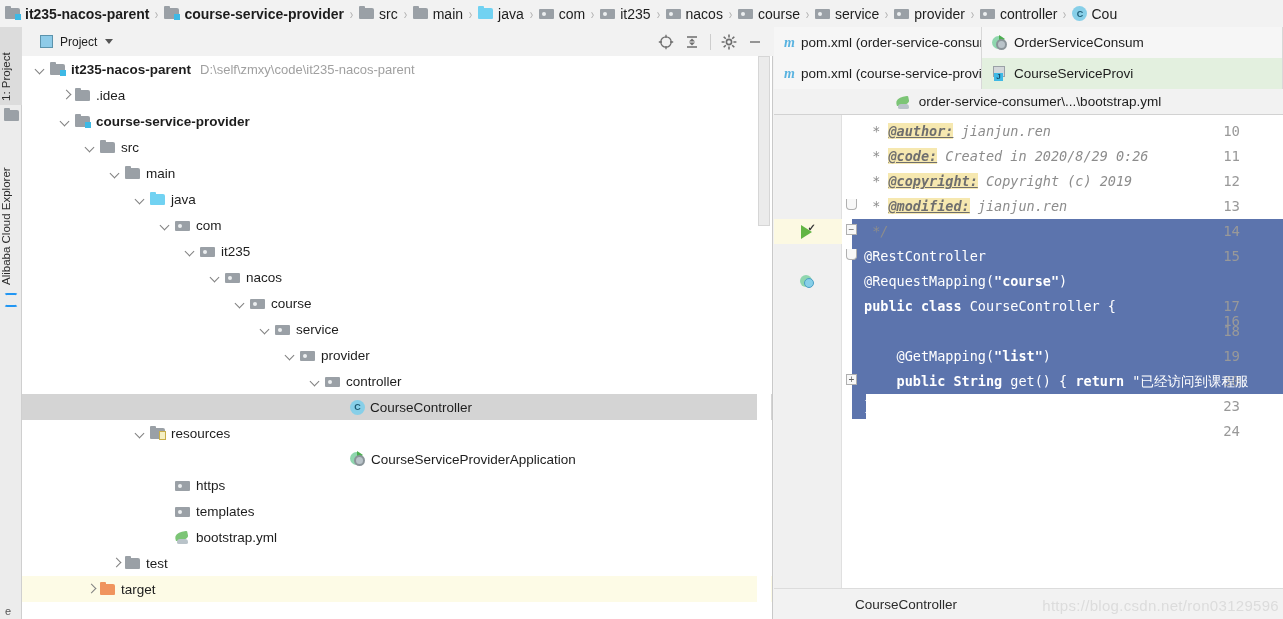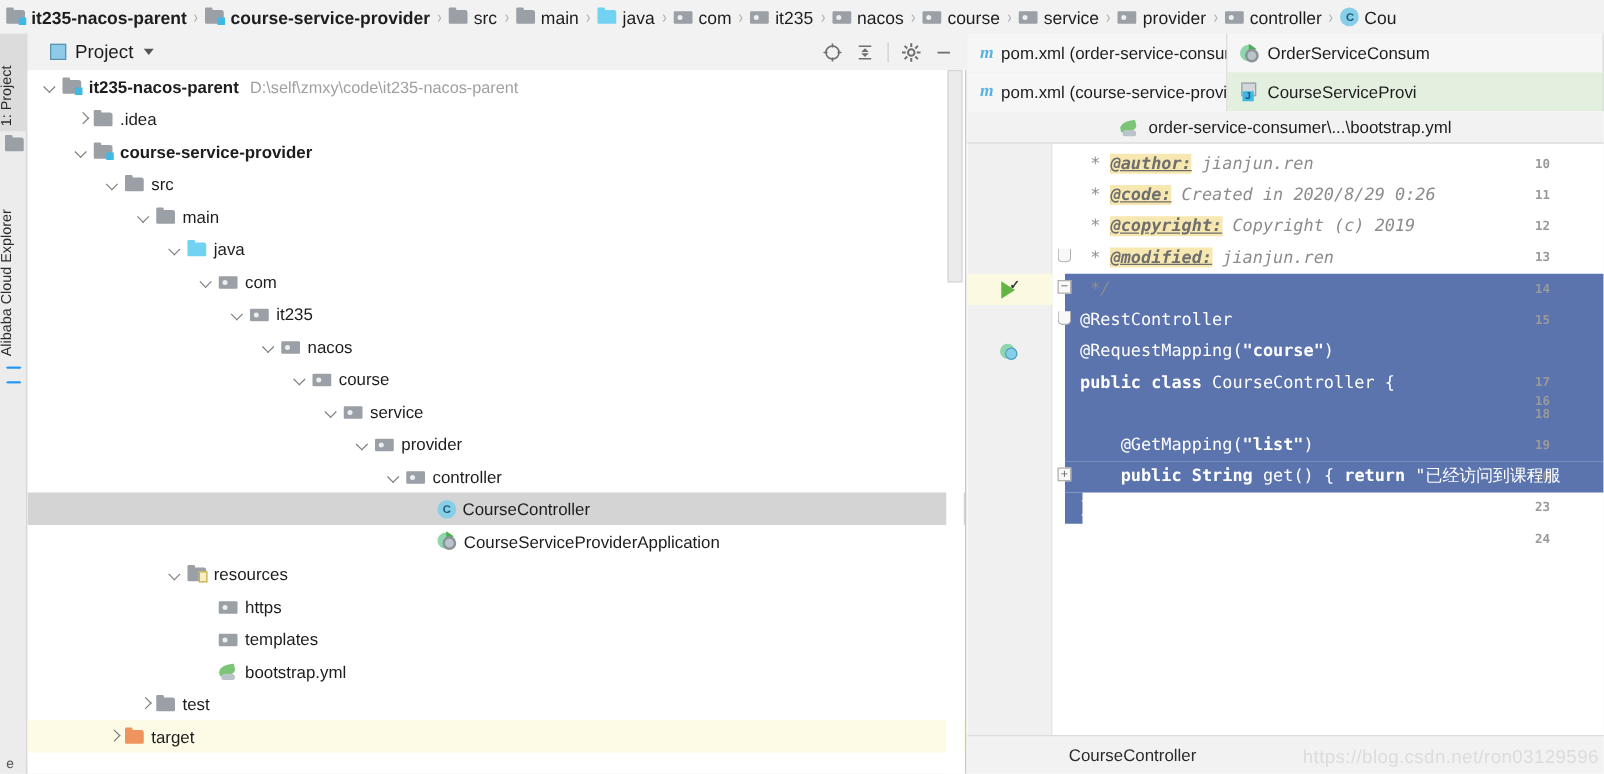--- a/index.html
+++ b/index.html
@@ -141,21 +141,21 @@
   
   .proj-header {
     position: absolute; left: 22px; top: 27px; width: 751px; height: 29px;
     background: #f2f2f2;
     display: flex; align-items: center;
   }
   .proj-sq {
     width: 13px; height: 13px; background: #8ecbe8;
     border: 1px solid #5b93ac; margin-left: 18px;
   }
-  .proj-title { font-size: 15px; margin-left: 7px; }
+  .proj-title { font-size: 12px; margin-left: 7px; }
   .caret-down {
     width: 0; height: 0; border-left: 4.5px solid transparent;
     border-right: 4.5px solid transparent; border-top: 5px solid #555;
     margin-left: 8px;
   }
   .hdr-actions {
     margin-left: auto; display: flex; align-items: center; gap: 10px;
     padding-right: 10px;
   }
   .hdr-ic { width: 16px; height: 16px; color: #6e6e6e; }
@@ -227,22 +227,22 @@
   }
   .gutter {
     position: absolute; left: 0; top: 0; width: 68px; height: 475px;
     background: #f0f0f0; border-right: 1px solid #e0e0e0;
   }
   .gutter-fold {
     position: absolute; left: 68px; top: 0; width: 22px; height: 475px;
     background: #ffffff;
   }
   .lnum {
-    position: absolute; right: 43px; font-size: 10px; color: #999999;
-    font-family: "DejaVu Sans Mono", monospace; text-align: right; width: 30px; font-weight: bold;
+    position: absolute; right: 43px; font-size: 14px; color: #999999;
+    font-family: "DejaVu Sans Mono", monospace; text-align: right; width: 30px;
   }
   .gline-hl {
     position: absolute; left: 0; width: 68px; height: 25px; background: #fcf9e2;
   }
   .codeline {
     position: absolute; left: 90px; font-size: 13.5px; white-space: pre;
     font-family: "DejaVu Sans Mono", monospace; line-height: 25px; height: 25px;
   }
   .selband { position: absolute; background: #5c74ad; }
   .cm { color: #8c8c8c; font-style: italic; }
@@ -550,37 +550,37 @@
           </span>
           <span class="tlabel">controller</span>
         </div>
         <div class="trow selected">
           <span style="flex: 0 0 auto; width: 312px;"></span>
           <span class="twist "></span>
           <span class="ic ic-class">C</span>
           <span class="tlabel">CourseController</span>
         </div>
         <div class="trow">
+          <span style="flex: 0 0 auto; width: 112px;"></span>
+          <span class="twist d"></span>
+          <span class="ic ic-res">
+            <span class="f"></span>
+            <span class="m"></span>
+          </span>
+          <span class="tlabel">resources</span>
+        </div>
+        <div class="trow">
           <span style="flex: 0 0 auto; width: 312px;"></span>
           <span class="twist "></span>
           <span class="ic ic-spring">
             <span class="c1"></span>
             <span class="g"></span>
             <span class="c2"></span>
           </span>
           <span class="tlabel">CourseServiceProviderApplication</span>
-        </div>
-        <div class="trow">
-          <span style="flex: 0 0 auto; width: 112px;"></span>
-          <span class="twist d"></span>
-          <span class="ic ic-res">
-            <span class="f"></span>
-            <span class="m"></span>
-          </span>
-          <span class="tlabel">resources</span>
         </div>
         <div class="trow">
           <span style="flex: 0 0 auto; width: 137px;"></span>
           <span class="twist "></span>
           <span class="ic ic-pkg">
             <span class="f"></span>
             <span class="d"></span>
           </span>
           <span class="tlabel">https</span>
         </div>

